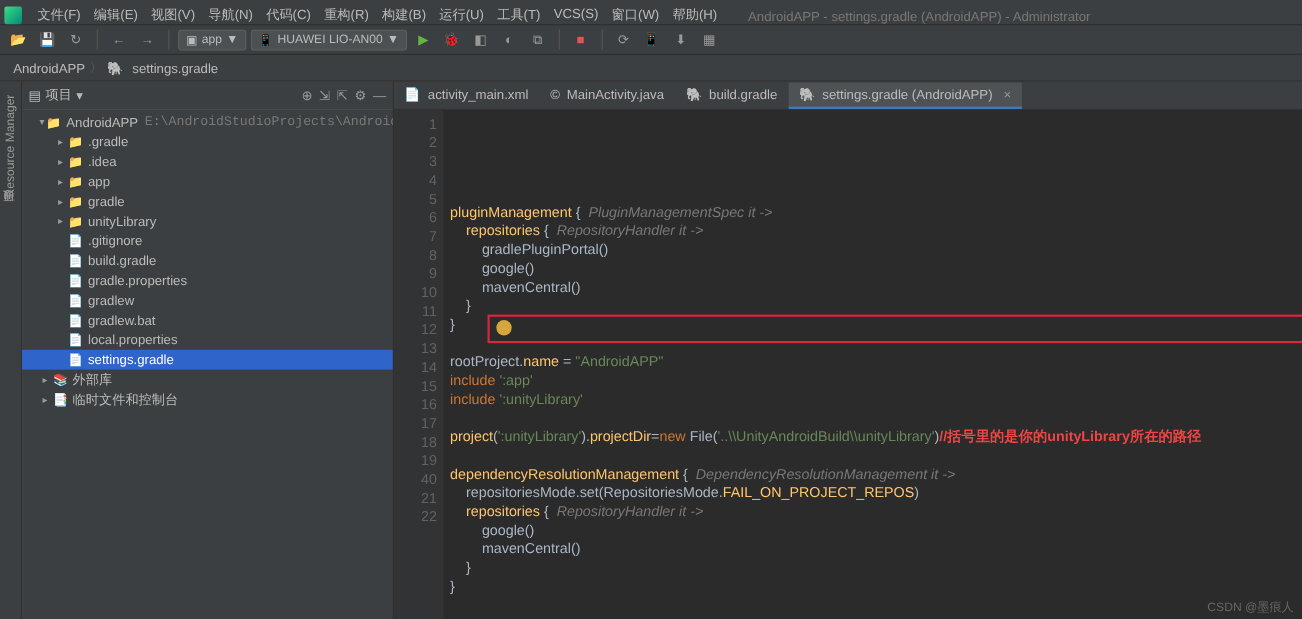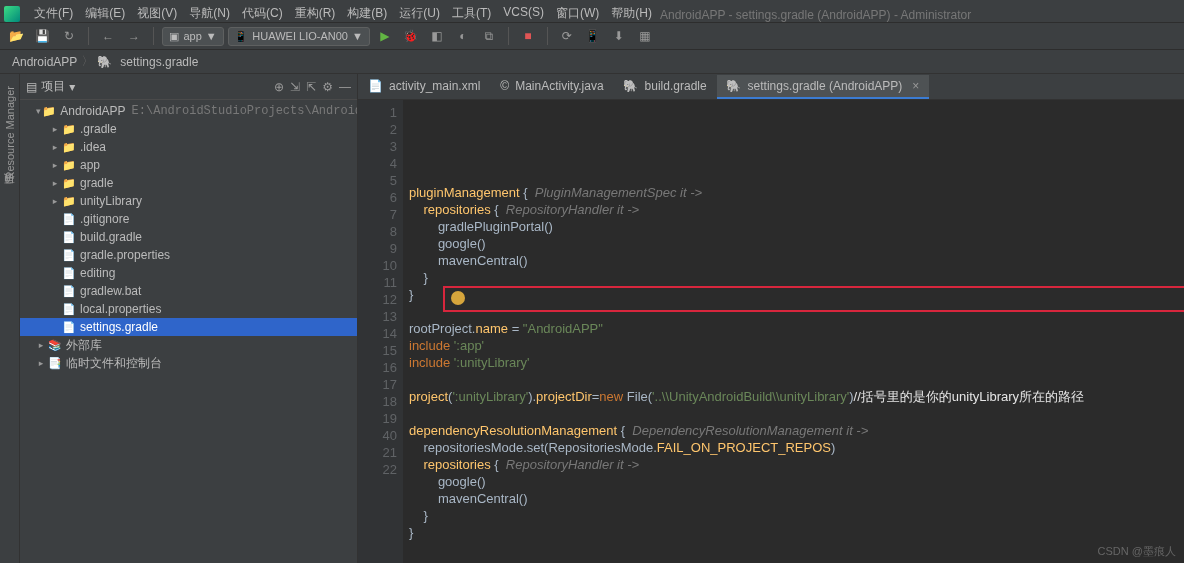--- a/index.html
+++ b/index.html
@@ -1,20 +1,20 @@
 <!DOCTYPE html>
 <html><head>
 <meta charset="utf-8">
 <style>
 * { margin: 0; padding: 0; box-sizing: border-box; font-family: "Segoe UI", Arial, sans-serif; }
 body { background: #2b2b2b; color: #bbb; font-size: 12px; overflow: hidden; width: 1184px; height: 563px; }
 .menubar { background: #3c3f41; height: 22px; display: flex; align-items: flex-end; padding: 0 4px; font-size: 12px; gap: 2px; }
 .menubar .logo { width: 16px; height: 16px; background: linear-gradient(135deg,#3ddc84,#00897b); border-radius: 2px; margin-right: 6px; }
 .menu-item { padding: 0 6px; cursor: default; white-space: nowrap; }
-.title-text { color: #777; }
+.title-text { color: #777; margin-left: 20px; }
 .toolbar { background: #3c3f41; height: 28px; border-top: 1px solid #2d2d2d; border-bottom: 1px solid #2d2d2d; display: flex; align-items: center; padding: 0 6px; gap: 4px; }
 .tbtn { width: 22px; height: 22px; display: flex; align-items: center; justify-content: center; color: #999; }
 .sep { width: 1px; height: 18px; background: #555; margin: 0 4px; }
 .combo { background: #4c5052; border: 1px solid #5e6060; border-radius: 3px; padding: 2px 6px; display: flex; align-items: center; gap: 4px; font-size: 11px; }
 .breadcrumb { background: #3c3f41; height: 24px; display: flex; align-items: center; padding: 0 8px; font-size: 12px; border-bottom: 1px solid #323232; }
 .crumb { color: #bbb; padding: 0 4px; }
 .crumb-sep { color: #666; }
 .main { display: flex; height: 489px; }
 .left-rail { width: 20px; background: #3c3f41; border-right: 1px solid #323232; display: flex; flex-direction: column; align-items: center; padding-top: 6px; }
 .left-rail .vtext { writing-mode: vertical-rl; transform: rotate(180deg); font-size: 11px; color: #999; margin: 6px 0; }
@@ -33,21 +33,21 @@
 .tabs { height: 26px; background: #3c3f41; display: flex; align-items: flex-end; border-bottom: 1px solid #323232; }
 .tab { height: 24px; padding: 0 10px; display: flex; align-items: center; gap: 6px; font-size: 12px; color: #bbb; border-bottom: 2px solid transparent; }
 .tab.active { background: #4e5254; border-bottom: 2px solid #3b7cd3; }
 .tab .x { color: #999; margin-left: 4px; font-size: 12px; }
 .warn { background: #53320f; color: #d6b76b; padding: 3px 10px; font-size: 12px; }
 .code-area { flex: 1; display: flex; font-family: "JetBrains Mono","Consolas",monospace; font-size: 13px; overflow: auto; position: relative; }
 .gutters { background: #313335; width: 45px; text-align: right; color: #606366; padding: 4px 6px 0 0; line-height: 17px; }
 .code { padding: 16px 0 0 6px; line-height: 17px; white-space: pre; color: #a9b7c6; position: relative; }
 .kw { color: #cc7832; }
 .str { color: #6a8759; }
-.cmt { color: #e5e5e5; }
+.cmt { color: #ef4444; font-weight: bold; }
 .hint { color: #787878; font-style: italic; }
 .fn { color: #ffc66d; }
 .highlight-box { position: absolute; border: 2px solid #d7263d; left: 40px; top: 186px; width: 745px; height: 26px; pointer-events:none;}
 .bulb { position:absolute; left: 48px; top: 191px; width:14px; height:14px; background:#d6a53c; border-radius:50%; }
 .watermark { position: absolute; bottom: 4px; right: 8px; color: #666; font-size: 11px; }
 </style>
 </head>
 <body>
 
 <div class="menubar">
@@ -174,21 +174,21 @@
         <div class="tree-row">
           <span class="indent" style="width:14px"></span>
           <span class="arrow"></span>
           <span class="ticon">📄</span>
           <span>gradle.properties</span>
         </div>
         <div class="tree-row">
           <span class="indent" style="width:14px"></span>
           <span class="arrow"></span>
           <span class="ticon">📄</span>
-          <span>editing</span>
+          <span>gradlew</span>
         </div>
         <div class="tree-row">
           <span class="indent" style="width:14px"></span>
           <span class="arrow"></span>
           <span class="ticon">📄</span>
           <span>gradlew.bat</span>
         </div>
         <div class="tree-row">
           <span class="indent" style="width:14px"></span>
           <span class="arrow"></span>

